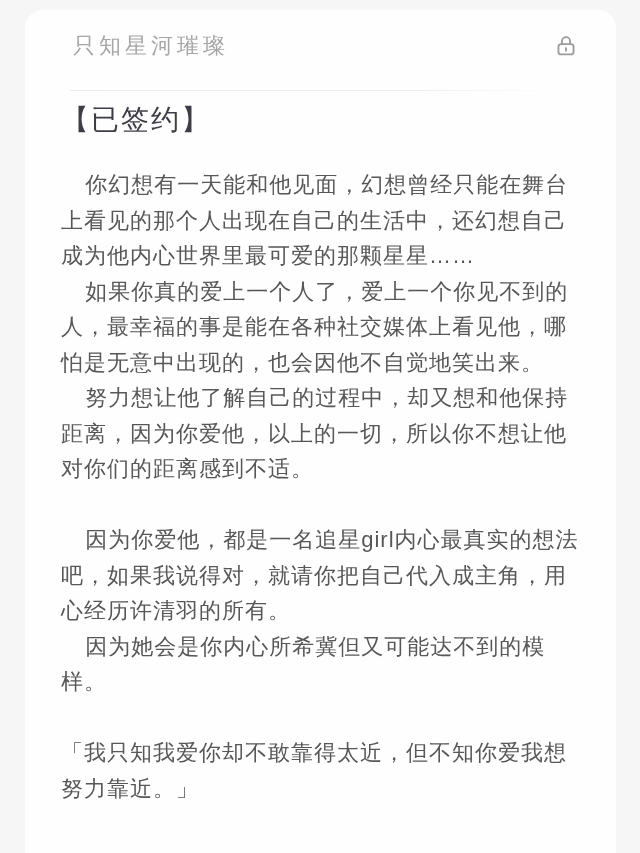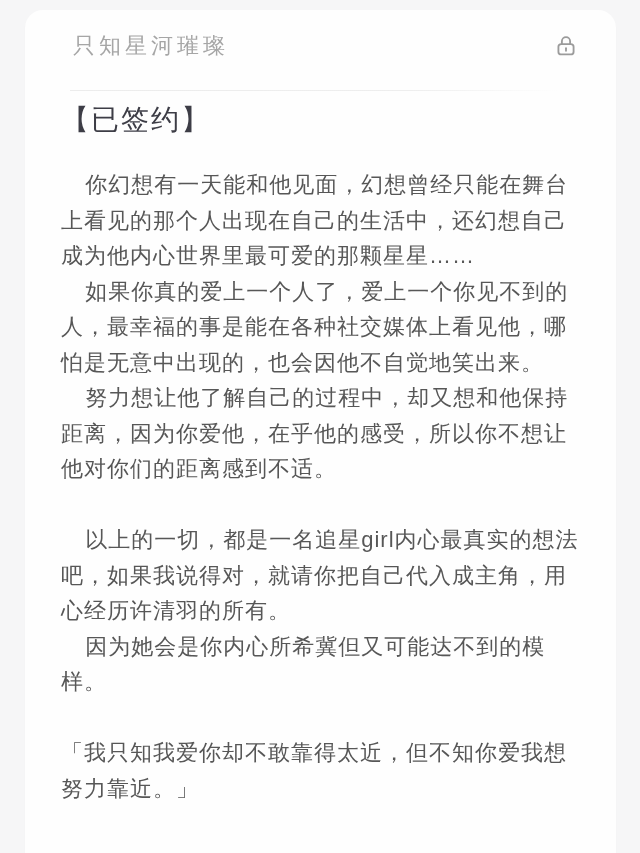--- a/index.html
+++ b/index.html
@@ -85,22 +85,22 @@
       </div>
     </div>
 
     <div class="divider"></div>
 
     <div class="heading">【已签约】</div>
 
     <div class="content">
         <p class="para indent">你幻想有一天能和他见面，幻想曾经只能在舞台上看见的那个人出现在自己的生活中，还幻想自己成为他内心世界里最可爱的那颗星星……</p>
         <p class="para indent">如果你真的爱上一个人了，爱上一个你见不到的人，最幸福的事是能在各种社交媒体上看见他，哪怕是无意中出现的，也会因他不自觉地笑出来。</p>
-        <p class="para indent">努力想让他了解自己的过程中，却又想和他保持距离，因为你爱他，在乎他的感受，所以你不想让他对你们的距离感到不适。</p>
+        <p class="para indent">努力想让他了解自己的过程中，却又想和他保持距离，因为你爱他，以上的一切，所以你不想让他对你们的距离感到不适。</p>
         <p class="para spacer"></p>
-        <p class="para indent">以上的一切，都是一名追星girl内心最真实的想法吧，如果我说得对，就请你把自己代入成主角，用心经历许清羽的所有。</p>
+        <p class="para indent">因为你爱他，都是一名追星girl内心最真实的想法吧，如果我说得对，就请你把自己代入成主角，用心经历许清羽的所有。</p>
         <p class="para indent">因为她会是你内心所希冀但又可能达不到的模样。</p>
         <p class="para spacer"></p>
         <p class="para">「我只知我爱你却不敢靠得太近，但不知你爱我想努力靠近。」</p>
       </div>
 
   </div>
 </div>
 
 </body></html>

